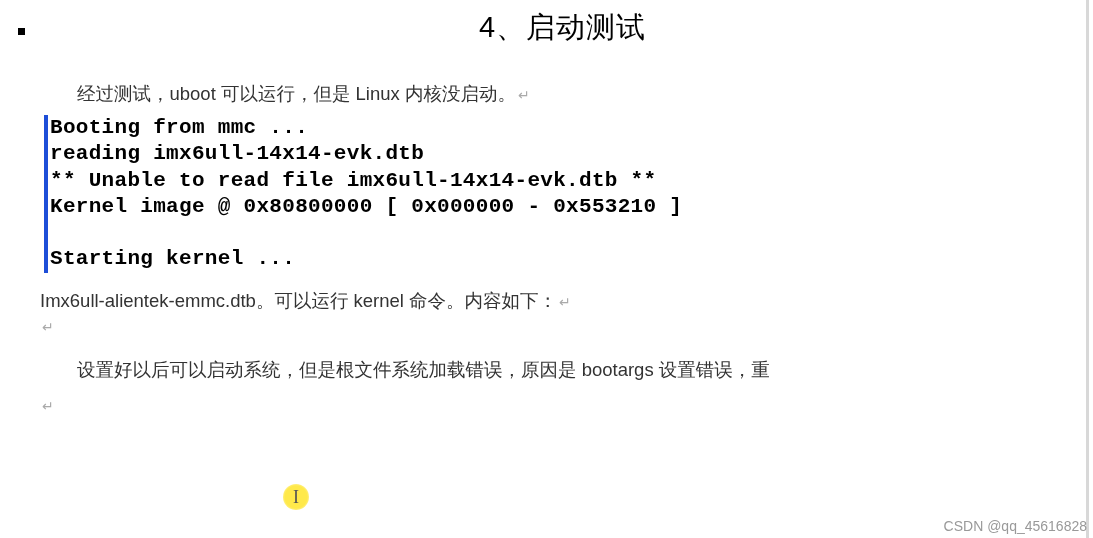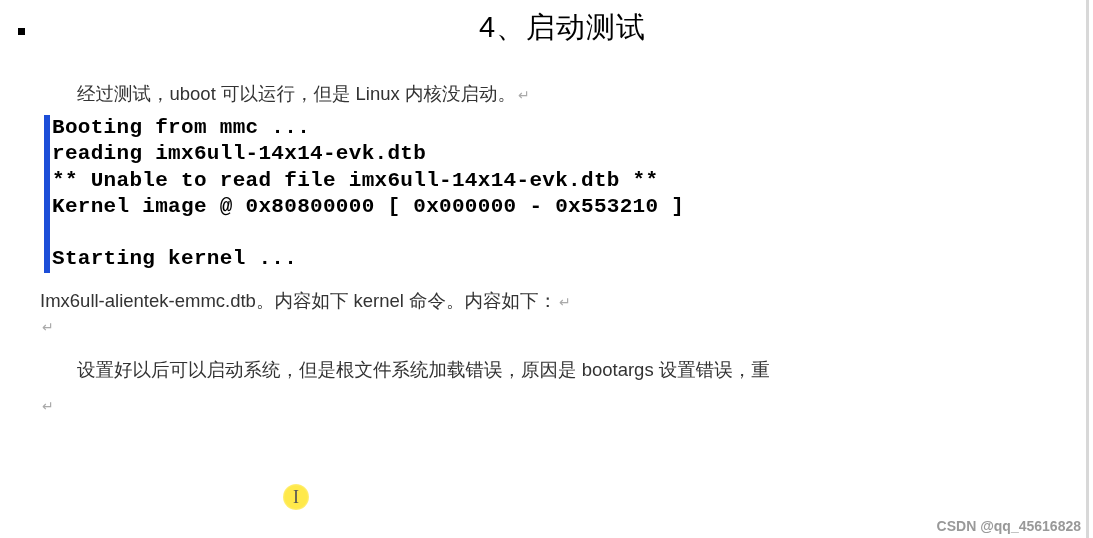--- a/index.html
+++ b/index.html
@@ -53,21 +53,21 @@
       border-bottom: 2px wavy #1060c0;
     }
     .code-block {
       font-family: "Consolas", "Courier New", monospace;
       font-size: 21px;
       font-weight: 600;
       color: #000;
       white-space: pre;
       line-height: 1.25;
       margin: 4px 0 10px 4px;
-      border-left: 6px solid #1d4ed8;
+      border-left: 4px solid #1d4ed8;
       padding-left: 2px;
       letter-spacing: 0.3px;
     }
     .para-mark {
       color: #aaa;
       font-size: 14px;
       margin-left: 2px;
     }
     .cursor-caret {
       position: absolute;
@@ -79,26 +79,25 @@
       background: radial-gradient(circle, #ffe94a 0%, #ffe94a 60%, rgba(255,233,74,0) 100%);
       display: flex;
       align-items: center;
       justify-content: center;
       font-family: Georgia, serif;
       font-size: 18px;
       color: #555;
     }
     .watermark {
       position: absolute;
-      right: 12px;
+      right: 6px;
       bottom: 4px;
       font-size: 14px;
       color: #999;
       font-family: Arial, sans-serif;
-      font-weight: bold;
     }
     .right-border {
       position: absolute;
       right: 4px;
       top: 0;
       bottom: 0;
       width: 3px;
       background: #d8d8d8;
     }
     .spacer-line {
@@ -121,21 +120,21 @@
 
   <div class="code-block"><span>Booting from mmc ...</span>
 <span>reading imx6ull-14x14-evk.dtb</span>
 <span>** Unable to read file imx6ull-14x14-evk.dtb **</span>
 <span>Kernel image @ 0x80800000 [ 0x000000 - 0x553210 ]</span>
 <span></span>
 <span>Starting kernel ...</span></div>
 
 
   <p class="body-text">
-    <span>Imx6ull-alientek-emmc.dtb。内容如下 </span><span class="spell-error">kernel</span><span> 命令。内容如下：</span><span class="para-mark">↵</span>
+    <span>Imx6ull-alientek-emmc.dtb。可以运行 </span><span class="spell-error">kernel</span><span> 命令。内容如下：</span><span class="para-mark">↵</span>
   </p>
 
   <div class="spacer-line"><span class="para-mark">↵</span></div>
 
   <p class="body-text indent">
     <span>设置好以后可以启动系统，但是根文件系统加载错误，原因是 </span><span class="spell-error">bootargs</span><span> 设置错误，重</span>
   </p>
 
   <p class="body-text"><span class="para-mark">↵</span></p>
 

